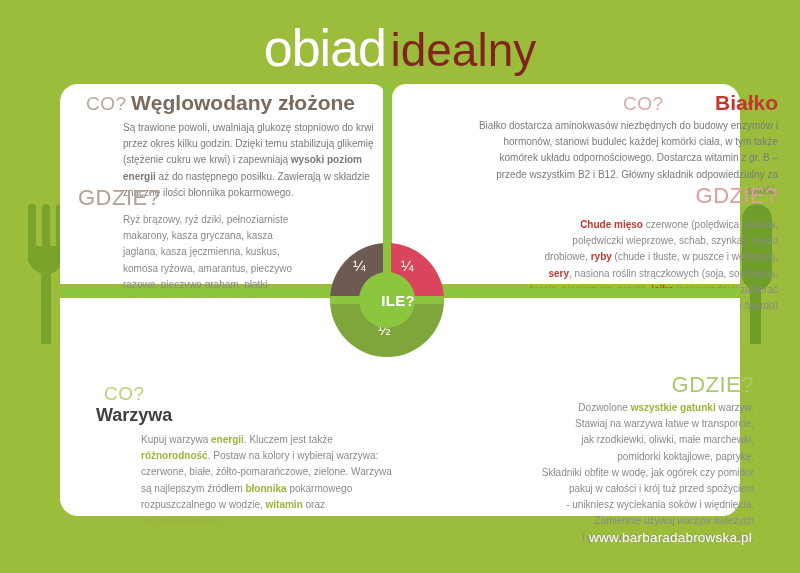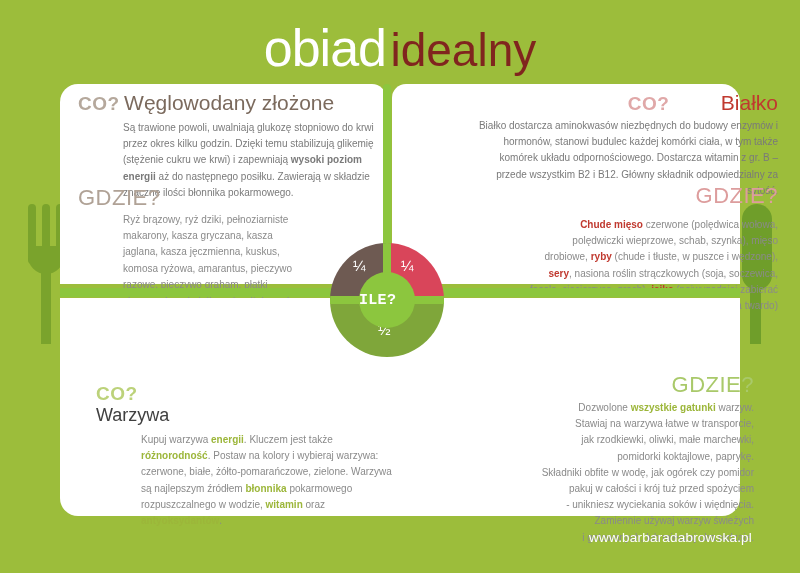--- a/index.html
+++ b/index.html
@@ -56,22 +56,22 @@
     position:absolute;left:383px;top:84px;width:8px;height:214px;
     background:#8cc63e;border-radius:4px;
   }
   .vdiv-stem{
     position:absolute;left:383px;top:250px;width:8px;height:60px;
     background:#8cc63e;
   }
 
   
   .co-line{line-height:1;white-space:nowrap;}
-  .co-word{font-size:19px;font-weight:700;letter-spacing:.5px;}
-  .co-key{font-size:21px;font-weight:normal;letter-spacing:0px;}
+  .co-word{font-size:19px;font-weight:400;letter-spacing:.5px;margin-left:8px;}
+  .co-key{font-size:21px;font-weight:bold;letter-spacing:0px;}
 
   .gdzie{
     font-size:22px;font-weight:300;letter-spacing:.5px;line-height:1;
   }
 
   .body-txt{
     font-size:10px;line-height:1.62;color:#6f6f6f;font-weight:400;margin-left:45px;
   }
   .body-txt b{font-weight:bold;}
 
@@ -106,21 +106,21 @@
   
   .pie-wrap{position:absolute;left:330px;top:243px;width:114px;height:114px;}
   .pie{position:absolute;inset:0;border-radius:50%;overflow:hidden;}
   .q-tl{position:absolute;left:0;top:0;width:57px;height:57px;background:#6e5a52;}
   .q-tr{position:absolute;left:57px;top:0;width:57px;height:57px;background:#d9455a;}
   .q-b{position:absolute;left:0;top:57px;width:114px;height:57px;background:#7fa63a;}
   .pie-gap-v{position:absolute;left:53px;top:0;width:8px;height:57px;background:#8cc63e;}
   .pie-gap-h{position:absolute;left:0;top:53px;width:114px;height:8px;background:#8cc63e;}
   .pie-center{
     position:absolute;left:29px;top:29px;width:56px;height:56px;border-radius:50%;
-    background:#8cc63e;display:flex;align-items:center;justify-content:flex-start;font-family:Liberation Mono, monospace;
+    background:#8cc63e;display:flex;align-items:center;justify-content:flex-end;
   }
   .pie-center span{color:#ffffff;font-weight:bold;font-size:15px;letter-spacing:.3px;}
   .frac{position:absolute;color:#ffffff;font-size:15px;font-weight:400;}
   .frac-tl{left:23px;top:14px;}
   .frac-tr{left:71px;top:14px;}
   .frac-b{left:48px;top:78px;}
   
   .hbar{position:absolute;left:60px;top:288px;width:680px;height:9px;background:#8cc63e;}
 
   

